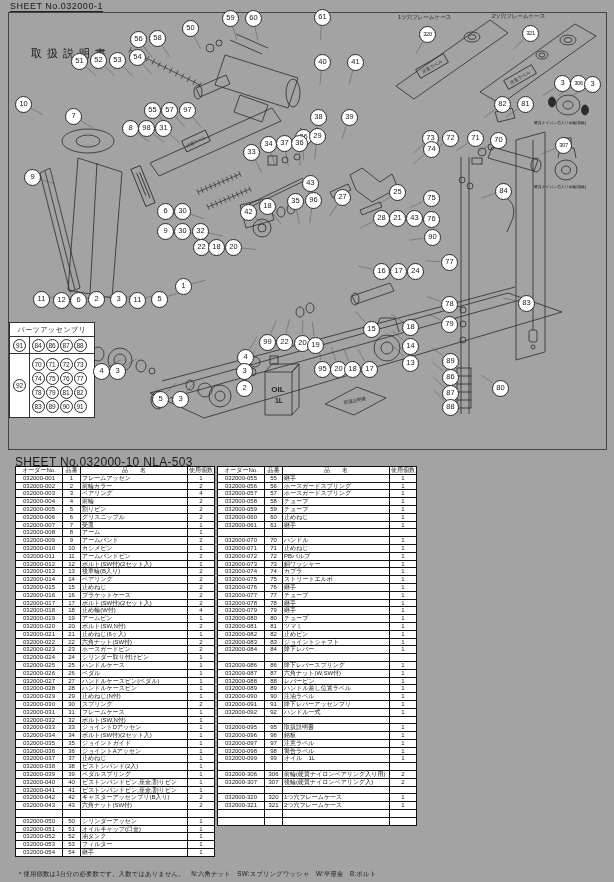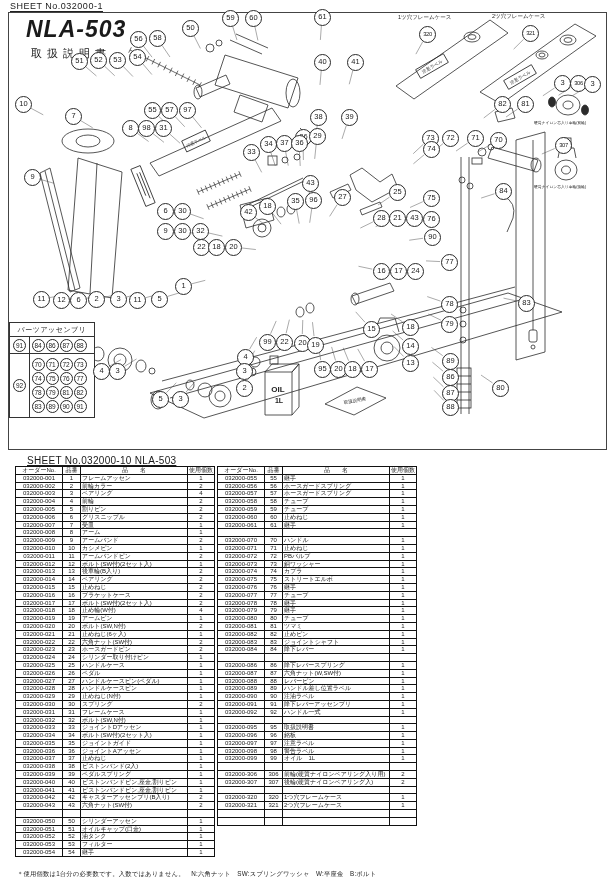--- a/index.html
+++ b/index.html
@@ -1,16 +1,16 @@
 <!DOCTYPE html>
 <html><head>
 <meta charset="utf-8">
 <style>
   html,body{margin:0;padding:0;background:#e8e8e8;}
-  #page{position:relative;width:614px;height:882px;background:#ffffff;overflow:hidden;
+  #page{position:relative;width:614px;height:882px;background:#a3a3a3;overflow:hidden;
         font-family:"Liberation Sans","DejaVu Sans",sans-serif;color:#1a1a1a;}
   .abs{position:absolute;}
   #sheet-no-top{left:10px;top:1px;font-size:9px;letter-spacing:.5px;border-bottom:1px solid #222;padding-bottom:0px;}
   #diagram-box{left:8px;top:12px;width:597px;height:436px;border:1.2px solid #444;background:transparent;z-index:0;}
   #title{left:26px;top:16px;font-size:23px;font-style:italic;font-weight:bold;letter-spacing:1px;z-index:2;}
   #subtitle{left:31px;top:46px;font-size:11px;letter-spacing:5px;z-index:2;}
   #art{left:0;top:0;z-index:1;}
   .callout{position:absolute;width:15px;height:15px;border:1px solid #2a2a2a;border-radius:50%;
            background:#fff;font-size:7.5px;line-height:14.5px;text-align:center;z-index:3;}
   .callout.three{font-size:5.8px;letter-spacing:-.4px;}
@@ -19,21 +19,21 @@
   
   #pa-box{left:9px;top:322px;width:84px;height:94px;border:1px solid #333;background:#fff;z-index:2;display:flex;flex-direction:column;}
   #pa-title{height:13px;border-bottom:1px solid #333;font-size:7px;line-height:13px;text-align:center;letter-spacing:.5px;}
   .pa-row{display:flex;border-bottom:1px solid #333;}
   .pa-row:last-child{border-bottom:none;flex:1;}
   .pa-left{width:19px;border-right:1px solid #333;display:flex;align-items:center;justify-content:center;}
   .pa-right{flex:1;display:flex;flex-wrap:wrap;align-content:center;padding:1px 1px;}
   .mini{width:13px;height:13px;border:1px solid #2a2a2a;border-radius:50%;background:#fff;
         font-size:6.5px;line-height:12px;text-align:center;margin:.5px;box-sizing:border-box;}
   
-  #table-sheet-no{left:27px;top:455px;font-size:10px;text-decoration:underline;letter-spacing:.3px;z-index:2;}
+  #table-sheet-no{left:15px;top:455px;font-size:12px;text-decoration:underline;letter-spacing:.3px;z-index:2;}
   table.parts{position:absolute;border-collapse:collapse;background:#fff;z-index:2;table-layout:fixed;}
   table.parts td,table.parts th{border:.6px solid #111;font-size:6px;line-height:6.8px;height:6.8px;
         padding:0 1px;overflow:hidden;white-space:nowrap;font-weight:normal;}
   table.parts th{text-align:center;font-size:6px;}
   th.qh{font-size:4.8px;line-height:5.2px;white-space:normal;word-break:break-all;}
   td.c0{text-align:center;}
   td.c1{text-align:center;}
   td.c2{text-align:left;}
   td.c3{text-align:center;}
   #left-table{left:15px;top:466px;}
@@ -41,21 +41,20 @@
   #footnote{left:17px;top:870px;font-size:6.3px;letter-spacing:.2px;z-index:2;white-space:nowrap;}
 </style>
 </head>
 <body>
 
 <div id="page">
 
   <div class="abs" id="sheet-no-top">SHEET No.032000-1</div>
 
   <div class="abs" id="diagram-box"></div>
-  <div class="abs" id="title">NLA-503</div>
   <div class="abs" id="subtitle">取扱説明書</div>
 
   <svg class="abs" id="art" width="614" height="882" viewBox="0 0 614 882" fill="none" stroke="#2b2b2b" stroke-width="0.8">
 
     <g>
       <polygon points="396,86 490,20 508,33 414,99"></polygon>
       <ellipse cx="472" cy="37" rx="8" ry="5"></ellipse>
         <ellipse cx="472" cy="37" rx="4" ry="2.4"></ellipse>
       <g transform="translate(432,66) rotate(-30)">
         <rect x="-16" y="-5" width="32" height="10"></rect>

